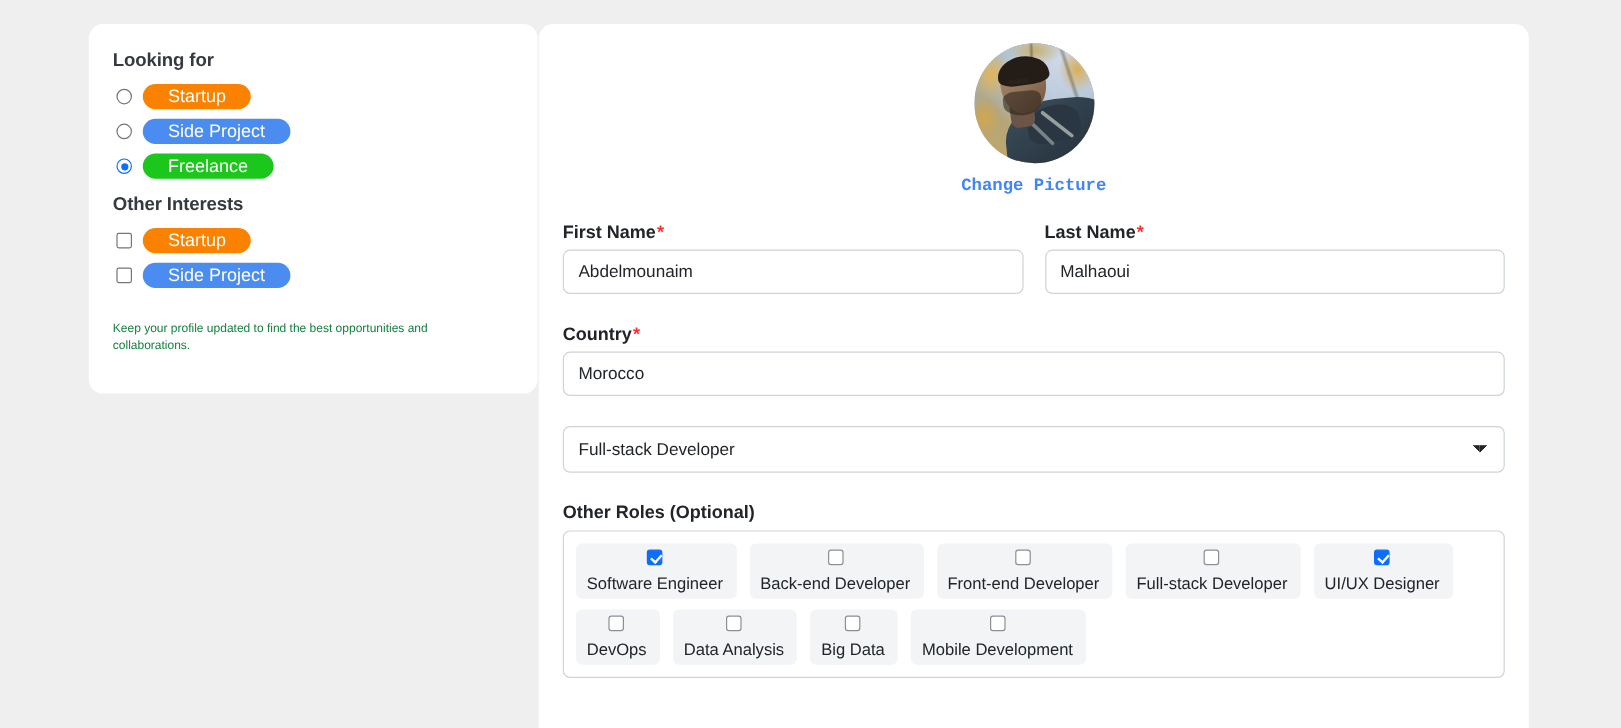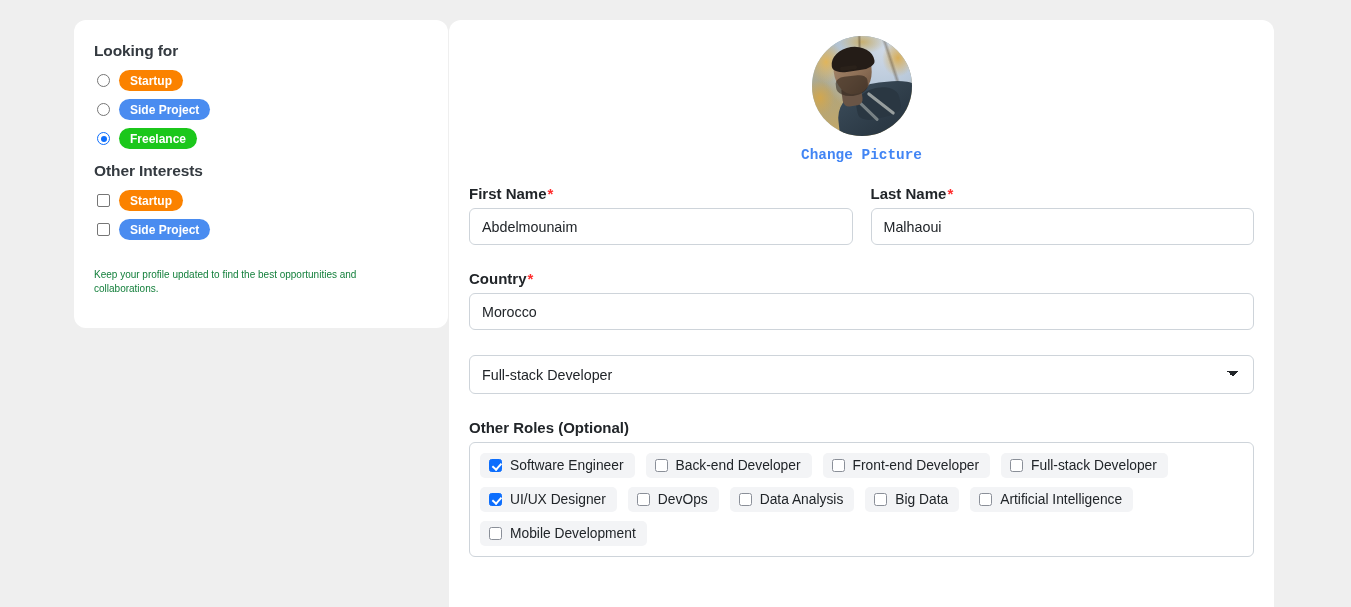--- a/index.html
+++ b/index.html
@@ -72,25 +72,25 @@
     margin: 0 9px 0 3px;
     background: #fff;
     flex: 0 0 auto;
   }
 
   .badge {
     display: inline-flex;
     align-items: center;
     justify-content: center;
     height: 21px;
-    padding: 0 11px;
+    padding: 0 21px;
     border-radius: 11px;
     color: #ffffff;
-    font-size: 12px;
-    font-weight: bold;
+    font-size: 15px;
+    font-weight: normal;
     line-height: 1;
     white-space: nowrap;
   }
   .badge.startup   { background: #fb8200; }
   .badge.side      { background: #4a8cf0; }
   .badge.freelance { background: #1bc71b; }
 
   .help-text {
     margin-top: 27px;
     font-size: 10px;
@@ -282,20 +282,21 @@
     display: inline-flex;
     align-items: center;
     gap: 8px;
     background: #f3f4f6;
     border-radius: 5px;
     padding: 5px 11px 5px 9px;
     font-size: 13.8px;
     color: #212529;
     white-space: nowrap;
     cursor: pointer;
+    flex-direction: column;
   }
   .chip input {
     -webkit-appearance: none; appearance: none;
     width: 13px; height: 13px;
     border: 1px solid #8a8f98;
     border-radius: 2.5px;
     background: #fff;
     margin: 0;
     flex: 0 0 auto;
     position: relative;
@@ -432,24 +433,20 @@
           <span>DevOps</span>
         </label>
         <label class="chip">
           <input type="checkbox" style="">
           <span>Data Analysis</span>
         </label>
         <label class="chip">
           <input type="checkbox" style="">
           <span>Big Data</span>
         </label>
-        <label class="chip">
-          <input type="checkbox" style="">
-          <span>Artificial Intelligence</span>
-        </label>
 
         <label class="chip">
           <input type="checkbox" style="">
           <span>Mobile Development</span>
         </label>
       </div>
     </div>
 
   </div>
 </div>

